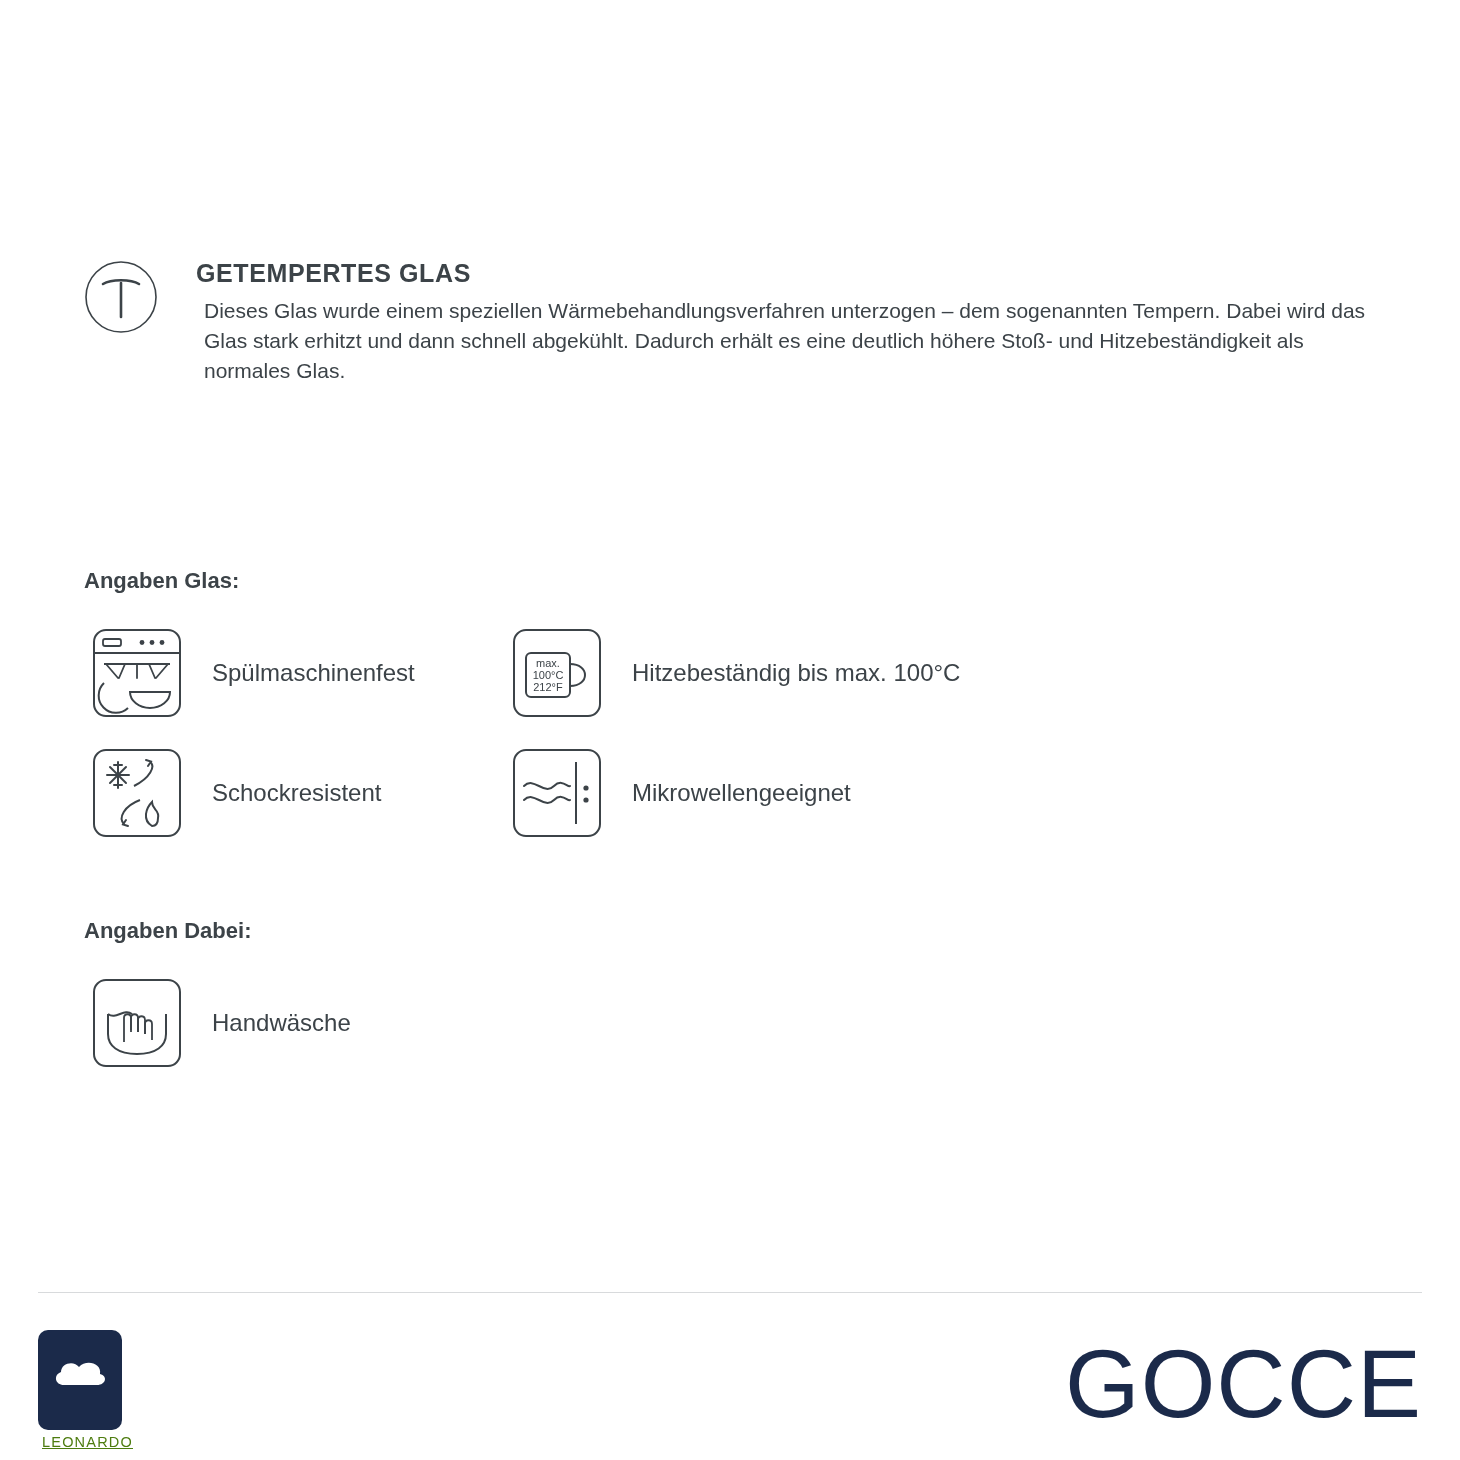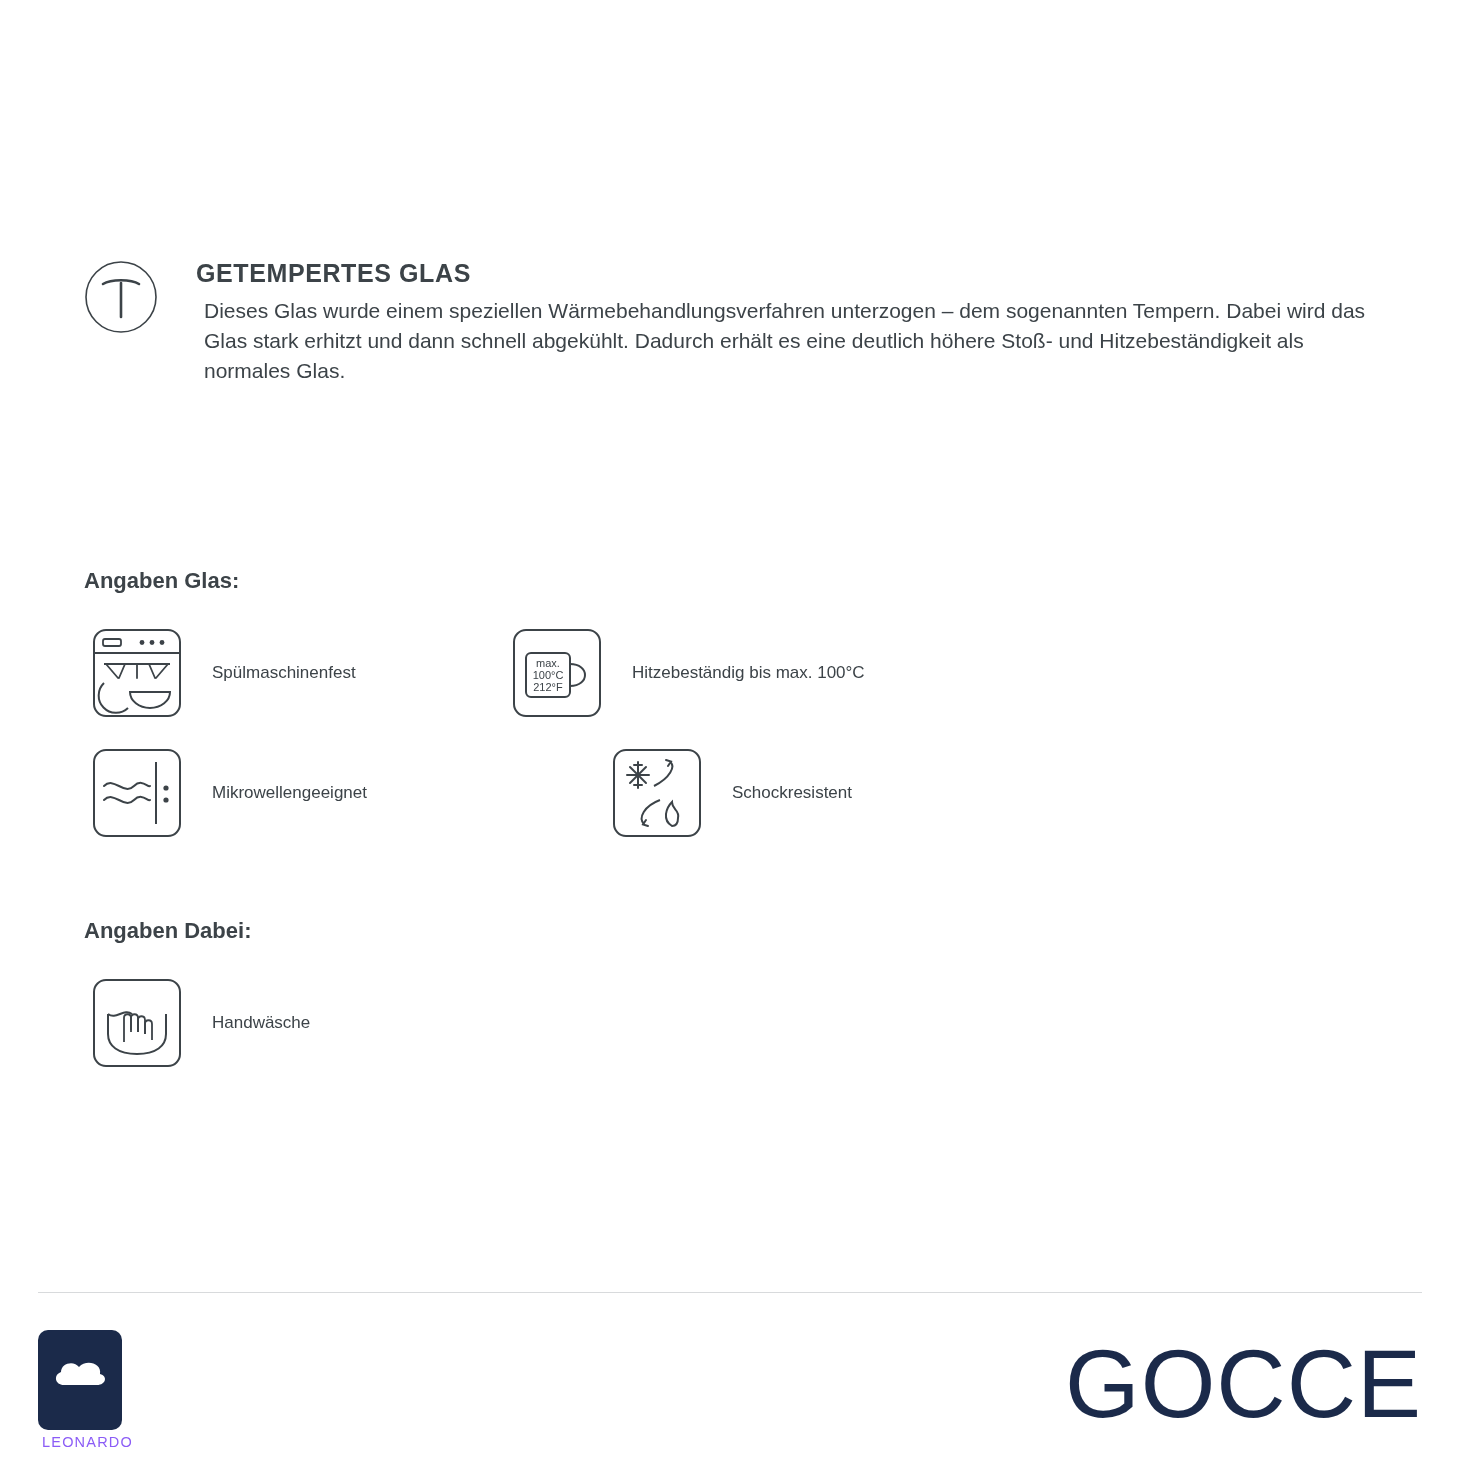--- a/index.html
+++ b/index.html
@@ -99,21 +99,21 @@
     flex: 0 0 520px;
     text-align: right;
   }
   .icon-box {
     width: 106px;
     height: 106px;
     flex: 0 0 106px;
   }
   .icon-label {
     margin-left: 22px;
-    font-size: 17px;
+    font-size: 24px;
     color: #3c4348;
     line-height: 1.25;
   }
 
   
   .divider {
     position: absolute;
     left: 38px;
     right: 38px;
     top: 1292px;
@@ -144,22 +144,23 @@
     transform: translate(-50%, -50%);
     width: 60px;
     height: 38px;
   }
   .brand-word {
     position: absolute;
     left: 4px;
     top: 104px;
     font-size: 14.5px;
     letter-spacing: 1.2px;
-    color: #8b5cf6;
+    color: #4d7c0f;
     font-weight: normal;
+    text-decoration: underline;
   }
   .brand-wrap { position: relative; }
   .product-wordmark {
     font-family: "Liberation Sans", sans-serif;
     font-size: 96px;
     letter-spacing: 1px;
     color: #1b2a4a;
     line-height: 1;
     margin-top: 6px;
     font-weight: normal;
@@ -217,34 +218,20 @@
               <text x="44" y="47" font-family="Liberation Sans, sans-serif" font-size="11" fill="#3c4348" text-anchor="middle">max.</text>
               <text x="44" y="59" font-family="Liberation Sans, sans-serif" font-size="11" fill="#3c4348" text-anchor="middle">100°C</text>
               <text x="44" y="71" font-family="Liberation Sans, sans-serif" font-size="11" fill="#3c4348" text-anchor="middle">212°F</text>
             </svg>
           </div>
           <div class="icon-label">Hitzebeständig bis max. 100°C</div>
         </div>
       </div>
 
       <div class="icon-row">
-
-        <div class="icon-item wide">
-          <div class="icon-box">
-            <svg viewBox="0 0 106 106" width="106" height="106" aria-hidden="true">
-              <rect x="10" y="10" width="86" height="86" rx="12" ry="12" fill="none" stroke="#3c4348" stroke-width="2"></rect>
-              <line x1="72" y1="22" x2="72" y2="84" stroke="#3c4348" stroke-width="2"></line>
-              <path d="M20 46 C30 36, 40 56, 50 46 C58 38, 64 48, 66 46" fill="none" stroke="#3c4348" stroke-width="2" stroke-linecap="round"></path>
-              <path d="M20 60 C30 50, 40 70, 50 60 C58 52, 64 62, 66 60" fill="none" stroke="#3c4348" stroke-width="2" stroke-linecap="round"></path>
-              <circle cx="82" cy="48" r="2.6" fill="#3c4348"></circle>
-              <circle cx="82" cy="60" r="2.6" fill="#3c4348"></circle>
-            </svg>
-          </div>
-          <div class="icon-label">Mikrowellengeeignet</div>
-        </div>
 
         <div class="icon-item">
           <div class="icon-box">
             <svg viewBox="0 0 106 106" width="106" height="106" aria-hidden="true">
               <rect x="10" y="10" width="86" height="86" rx="12" ry="12" fill="none" stroke="#3c4348" stroke-width="2"></rect>
               <g stroke="#3c4348" stroke-width="2" stroke-linecap="round" fill="none">
                 <line x1="34" y1="22" x2="34" y2="48"></line>
                 <line x1="23" y1="35" x2="45" y2="35"></line>
                 <line x1="26" y1="27" x2="42" y2="43"></line>
                 <line x1="42" y1="27" x2="26" y2="43"></line>
@@ -253,20 +240,34 @@
               </g>
               <path d="M50 46 C66 38, 72 26, 66 22" fill="none" stroke="#3c4348" stroke-width="2"></path>
               <path d="M62 20 L67 21.5 L64 26" fill="none" stroke="#3c4348" stroke-width="2" stroke-linecap="round"></path>
               <path d="M56 60 C40 66, 34 78, 40 84" fill="none" stroke="#3c4348" stroke-width="2"></path>
               <path d="M44 86 L39 84.5 L42 80" fill="none" stroke="#3c4348" stroke-width="2" stroke-linecap="round"></path>
               <path d="M68 86 C58 80, 62 68, 68 62 C68 70, 76 70, 74 78 C74 83, 72 86, 68 86 Z" fill="none" stroke="#3c4348" stroke-width="2"></path>
             </svg>
           </div>
           <div class="icon-label">Schockresistent</div>
         </div>
+
+        <div class="icon-item wide">
+          <div class="icon-box">
+            <svg viewBox="0 0 106 106" width="106" height="106" aria-hidden="true">
+              <rect x="10" y="10" width="86" height="86" rx="12" ry="12" fill="none" stroke="#3c4348" stroke-width="2"></rect>
+              <line x1="72" y1="22" x2="72" y2="84" stroke="#3c4348" stroke-width="2"></line>
+              <path d="M20 46 C30 36, 40 56, 50 46 C58 38, 64 48, 66 46" fill="none" stroke="#3c4348" stroke-width="2" stroke-linecap="round"></path>
+              <path d="M20 60 C30 50, 40 70, 50 60 C58 52, 64 62, 66 60" fill="none" stroke="#3c4348" stroke-width="2" stroke-linecap="round"></path>
+              <circle cx="82" cy="48" r="2.6" fill="#3c4348"></circle>
+              <circle cx="82" cy="60" r="2.6" fill="#3c4348"></circle>
+            </svg>
+          </div>
+          <div class="icon-label">Mikrowellengeeignet</div>
+        </div>
       </div>
 
     </div>
   </div>
 
   <div class="section section-cork">
     <h3 class="section-title">Angaben Dabei:</h3>
     <div class="icon-grid">
       <div class="icon-row">
         <div class="icon-item">

